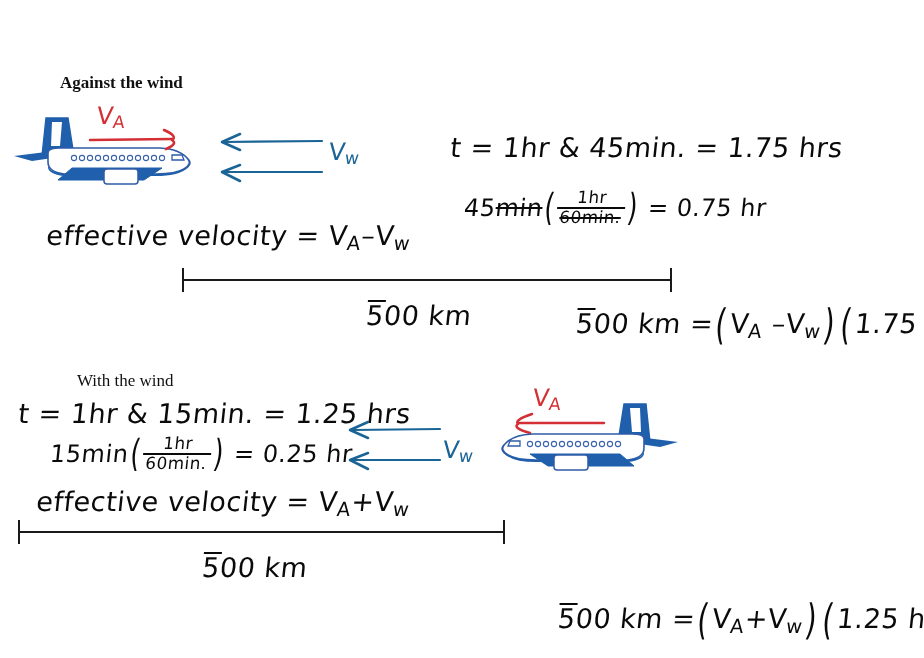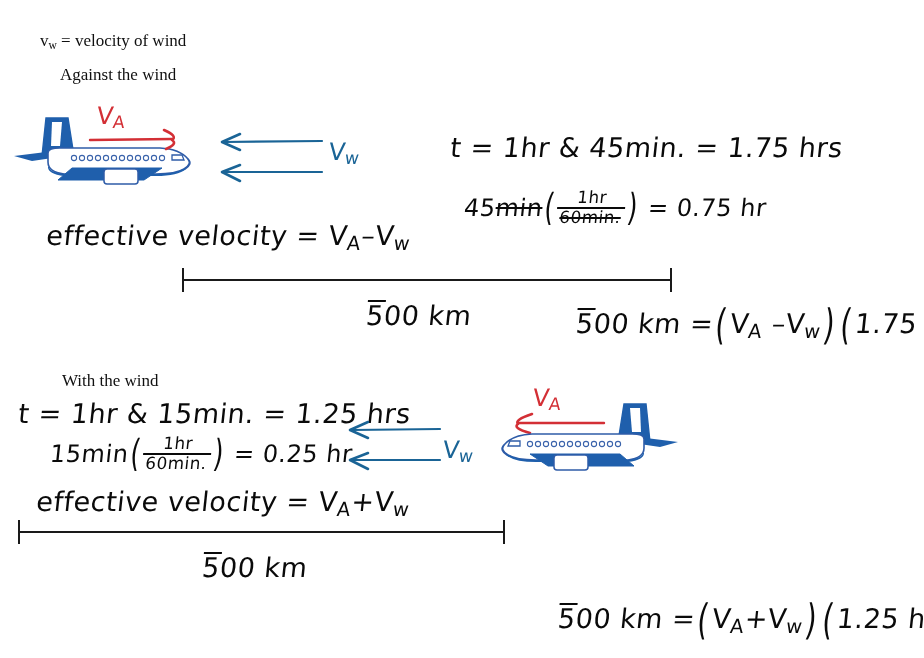--- a/index.html
+++ b/index.html
@@ -109,25 +109,22 @@
   .plane { position: absolute; }
   .plane svg { display: block; overflow: visible; }
   .plane.flip { transform: scaleX(-1); }
 </style>
 </head>
 <body>
 
 <div id="canvas">
 
 
-  <div class="abs typed typed-main" style="left:40px; top:32px;">
-    <span>v</span><span class="sub">w</span><span> = velocity of wind</span>
-  </div>
-
-  <div class="abs typed typed-head" style="left:60px; top:66px; font-weight:400;">Against the wind</div>
+
+  <div class="abs typed typed-head" style="left:60px; top:74px; font-weight:700;">Against the wind</div>
 
   <div class="plane" style="left:12px; top:112px;">
     <svg width="185" height="72" viewBox="0 0 185 72" aria-hidden="true">
 
       <path d="M34 6 L56 6 L62 44 L30 44 Z" fill="#1f5fac"></path>
       <path d="M40 10 L50 10 L48 34 L39 34 Z" fill="#ffffff"></path>
       <path d="M34 6 L56 6 L62 44 L30 44 Z" fill="none" stroke="#1f5fac" stroke-width="1.4"></path>
 
       <path d="M2 44 L34 40 L54 44 L20 49 Z" fill="#1f5fac"></path>
 
@@ -215,21 +212,21 @@
   <div class="abs hand hw-lg skw" style="left:368px; top:300px;">
     <span class="overbar">5</span><span>00 km</span>
   </div>
 
   <div class="abs hand hw-lg skw" style="left:578px; top:305px;">
     <span class="overbar">5</span><span>00 km</span>
     <span>=</span><span class="paren-big">(</span><span>V</span><span class="vsub">A</span>
     <span>–</span><span>V</span><span class="vsub">w</span><span class="paren-big">)</span><span class="paren-big">(</span><span>1.75 hrs</span>
   </div>
 
-  <div class="abs typed typed-head" style="left:62px; top:372px;">With the wind</div>
+  <div class="abs typed typed-head" style="left:77px; top:372px;">With the wind</div>
 
   <div class="abs hand hw-lg skw" style="left:20px; top:400px;">
     <span>t</span>
     <span>=</span>
     <span>1hr &amp; 15min.</span>
     <span>=</span>
     <span>1.25 hrs</span>
   </div>
 
   <div class="abs hand hw-md skw" style="left:52px; top:436px;">

